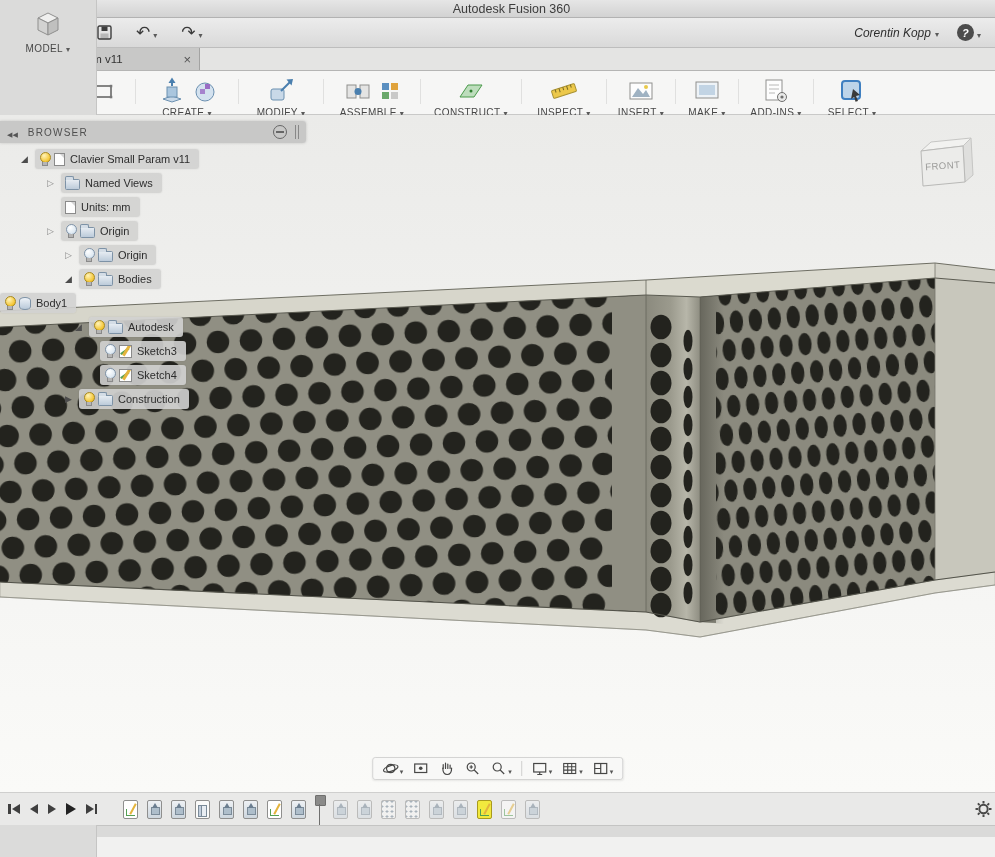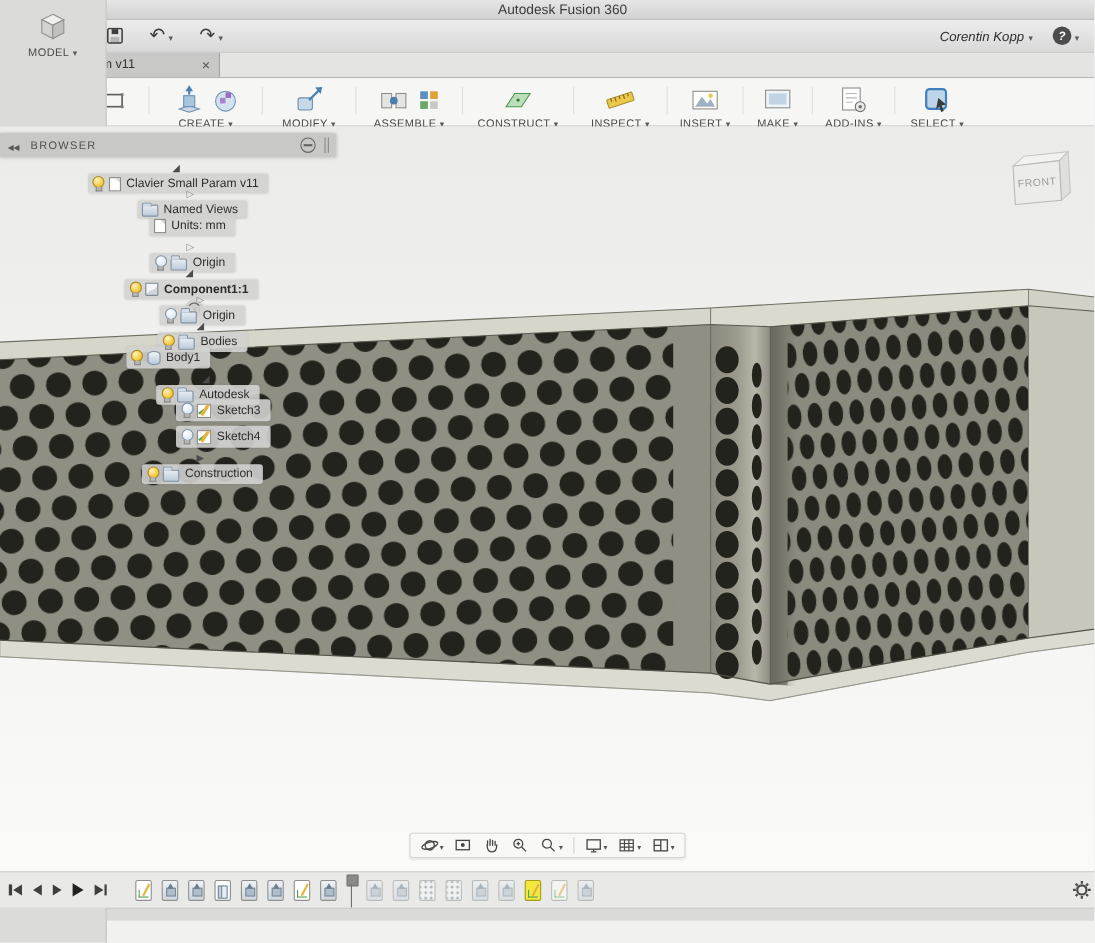--- a/index.html
+++ b/index.html
@@ -55,21 +55,21 @@
   
   .browser { position: absolute; top: 6px; left: 0; width: 306px; }
   .browser-header { height: 22px; background: rgba(198,198,197,.95); display: flex; align-items: center;
                     padding: 0 7px; border-radius: 0 3px 3px 0; box-shadow: 0 0 3px rgba(0,0,0,.18); }
   .bh-collapse::before { content: "◀◀"; font-size: 7px; color: #555; letter-spacing: 0; }
   .bh-title { font-size: 10px; color: #4f4f4f; letter-spacing: 1.2px; flex: 1; margin-left: 10px; }
   .bh-minus { width: 14px; height: 14px; border: 1.5px solid #666; border-radius: 50%; position: relative; margin-right: 8px; flex: none; }
   .bh-minus::after { content: ""; position: absolute; left: 2px; right: 2px; top: 50%; height: 1.5px; margin-top: -1px; background: #666; }
   .bh-grip { width: 4px; height: 14px; border-left: 1.5px solid #888; border-right: 1.5px solid #888; flex: none; }
   .tree { margin-top: 4px; display: flex; flex-direction: column; }
-  .trow { height: 24px; display: flex; align-items: center; flex-direction: column; }
+  .trow { height: 24px; display: flex; align-items: center; }
   .texp { width: 13px; text-align: center; font-size: 9px; flex: none; margin-right: 4px; color: #4c4c4c; }
   .texp.open::before { content: "◢"; }
   .texp.closed::before { content: "▷"; color: #8a8a8a; }
   .texp.closed-filled::before { content: "▶"; }
   .tpill { display: flex; align-items: center; gap: 5px; background: rgba(209,209,208,.9); border-radius: 3px;
            padding: 2px 9px 2px 4px; height: 20px; box-shadow: 0 0 2px rgba(0,0,0,.1); }
   .tlabel { font-size: 11px; color: #2d2d2d; white-space: nowrap; }
   .trow.bold .tlabel { font-weight: bold; }
   .bulb { width: 10px; height: 14px; position: relative; flex: none; }
   .bulb::before { content: ""; position: absolute; top: 0; left: .5px; width: 9px; height: 9px; border-radius: 50%;
@@ -525,33 +525,20 @@
 
       <div class="trow" style="margin-left:44px">
         <span class="texp closed"></span>
         <span class="tpill">
           <span class="bulb off"></span>
           <span class="tfolder"></span>
           <span class="tlabel">Origin</span>
         </span>
       </div>
 
-      <div class="trow bold" style="margin-left:42px">
-        <span class="texp open"></span>
-        <span class="tpill">
-          <span class="bulb"></span>
-          <span class="tcomp"></span>
-          <span class="tlabel">Component1:1</span>
-        </span>
-        <span class="tradio">
-          <span class="tradio-ring">
-              <span class="tradio-dot"></span>
-            </span>
-        </span>
-      </div>
 
       <div class="trow" style="margin-left:62px">
         <span class="texp closed"></span>
         <span class="tpill">
           <span class="bulb off"></span>
           <span class="tfolder"></span>
           <span class="tlabel">Origin</span>
         </span>
       </div>
 

